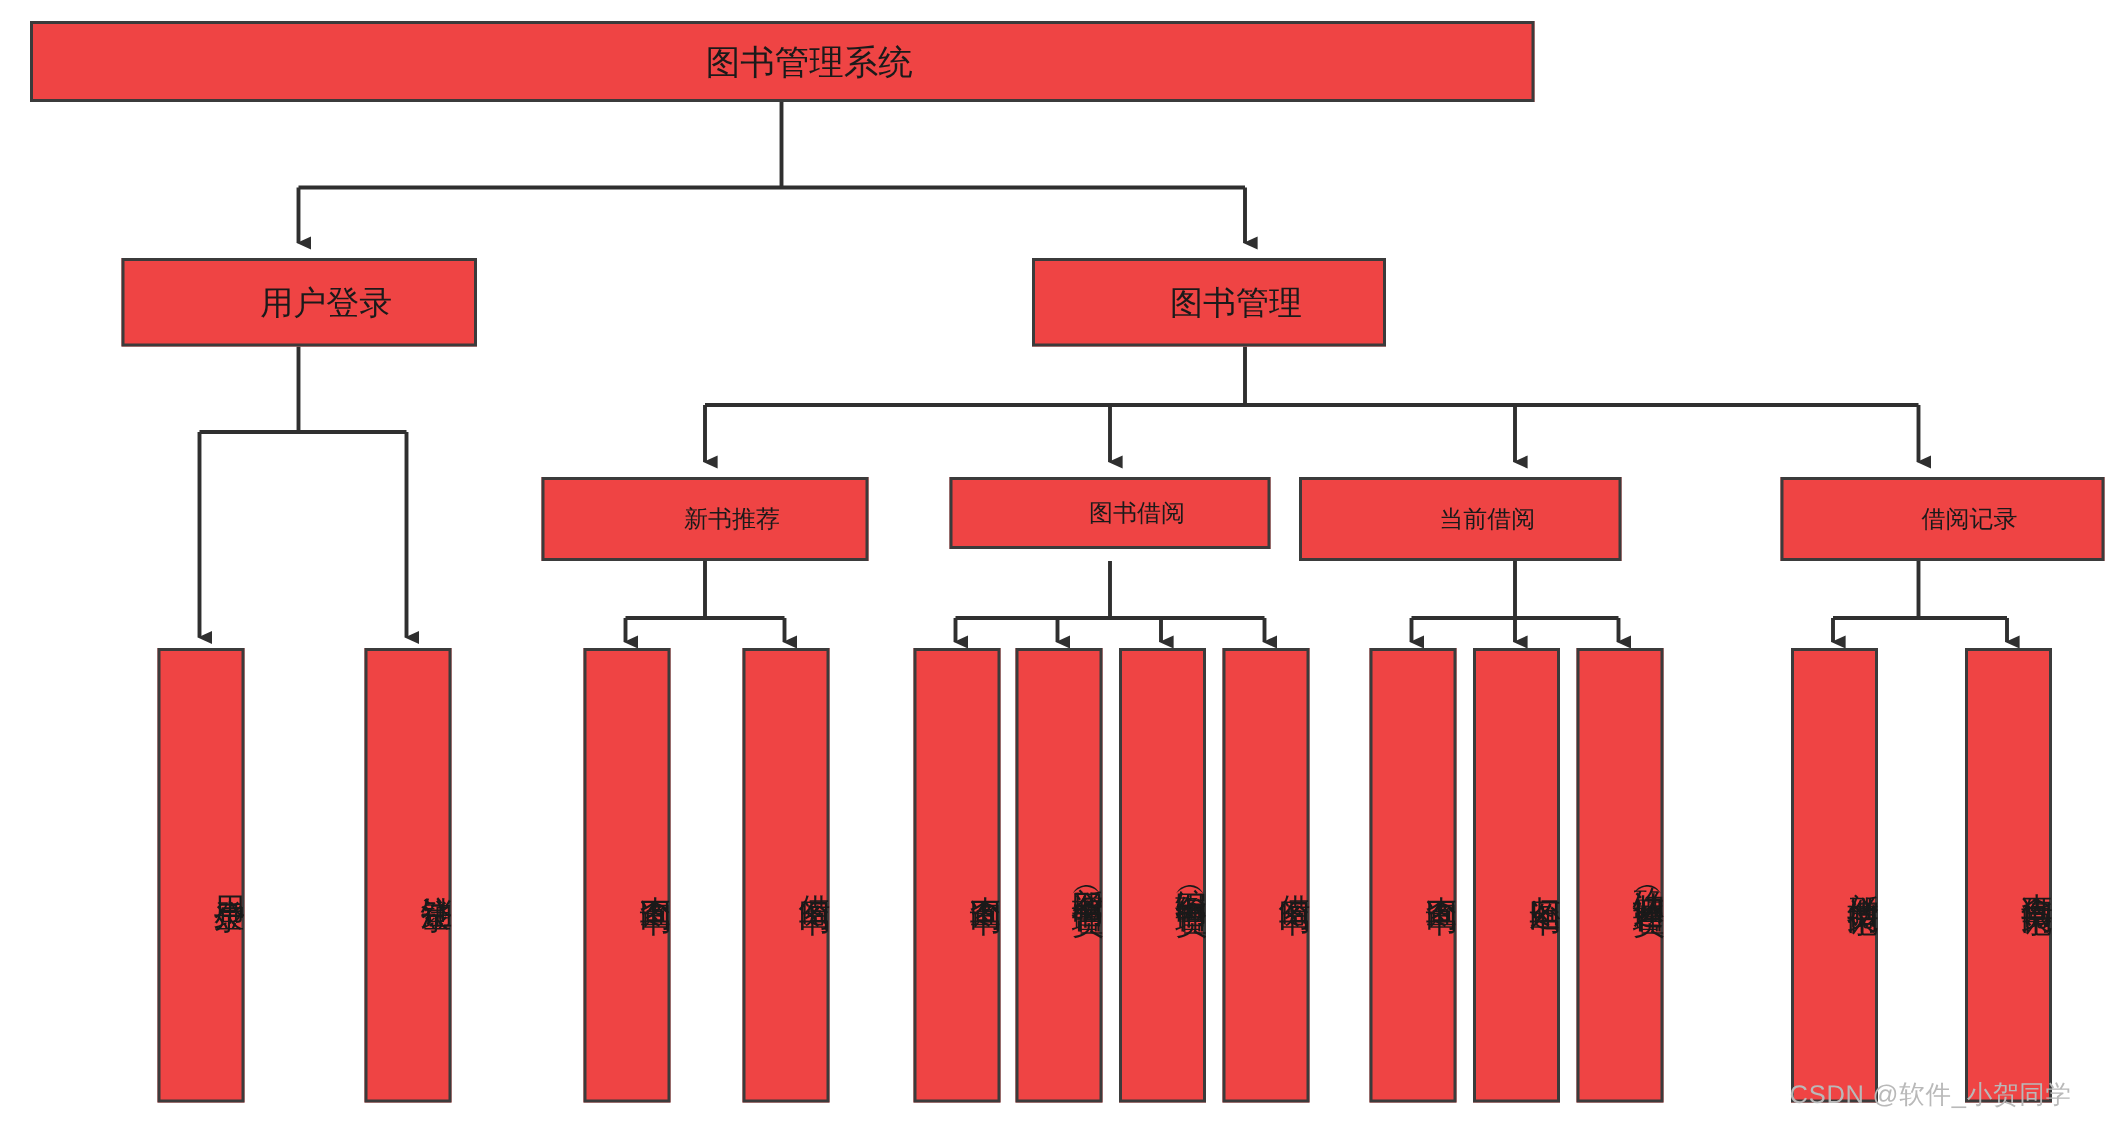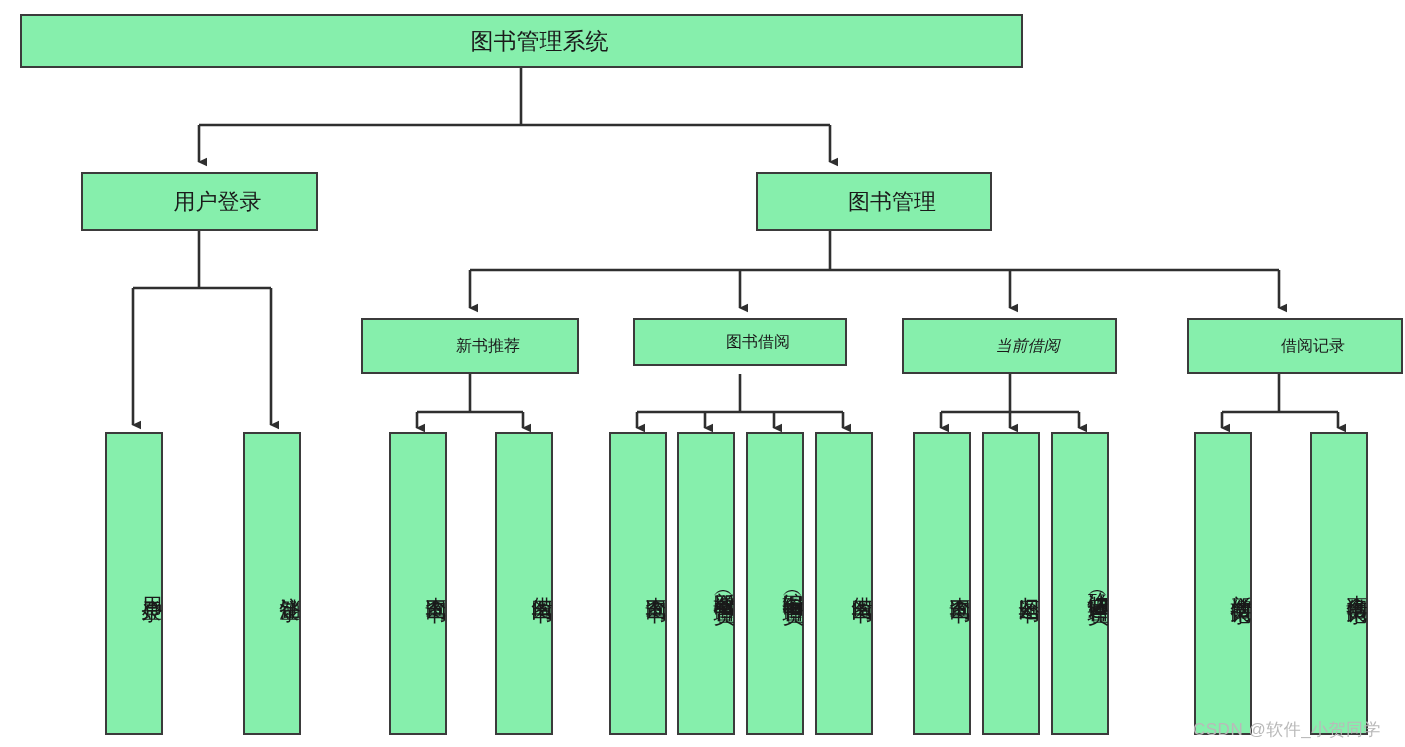--- a/index.html
+++ b/index.html
@@ -21,21 +21,21 @@
     position: absolute;
     left: 0;
     top: 0;
     width: 1405px;
     height: 747px;
     pointer-events: none;
   }
   .node {
     position: absolute;
     box-sizing: border-box;
-    background: #86efac;
+    background: #ef4444;
     border: 2px solid #3b3b3b;
     display: flex;
     align-items: center;
     justify-content: center;
     color: #1a1a1a;
     padding-left: 36px;
   }
   .node.root {
     font-size: 23px;
   }
@@ -120,31 +120,31 @@
     </g>
   </svg>
 
   <div class="node root" style="left:20px; top:14px; width:1003px; height:54px;">
     <span>图书管理系统</span>
   </div>
 
   <div class="node level2" style="left:81px; top:172px; width:237px; height:59px;">
     <span>用户登录</span>
   </div>
-  <div class="node level2" style="left:756px; top:172px; width:236px; height:59px;">
+  <div class="node level2" style="left:688px; top:172px; width:236px; height:59px;">
     <span>图书管理</span>
   </div>
 
   <div class="node level3" style="left:361px; top:318px; width:218px; height:56px;">
     <span>新书推荐</span>
   </div>
   <div class="node level3" style="left:633px; top:318px; width:214px; height:48px;">
     <span>图书借阅</span>
   </div>
-  <div class="node level3" style="left:902px; top:318px; width:215px; height:56px;font-style:italic;">
+  <div class="node level3" style="left:866px; top:318px; width:215px; height:56px;">
     <span>当前借阅</span>
   </div>
   <div class="node level3" style="left:1171px; top:318px; width:216px; height:56px;margin-left:16px;">
     <span>借阅记录</span>
   </div>
 
   <div class="node leaf" style="left:105px; top:432px; width:58px; height:303px;">
     <span class="leaf-label">用户登录</span>
   </div>
   <div class="node leaf" style="left:243px; top:432px; width:58px; height:303px;">

